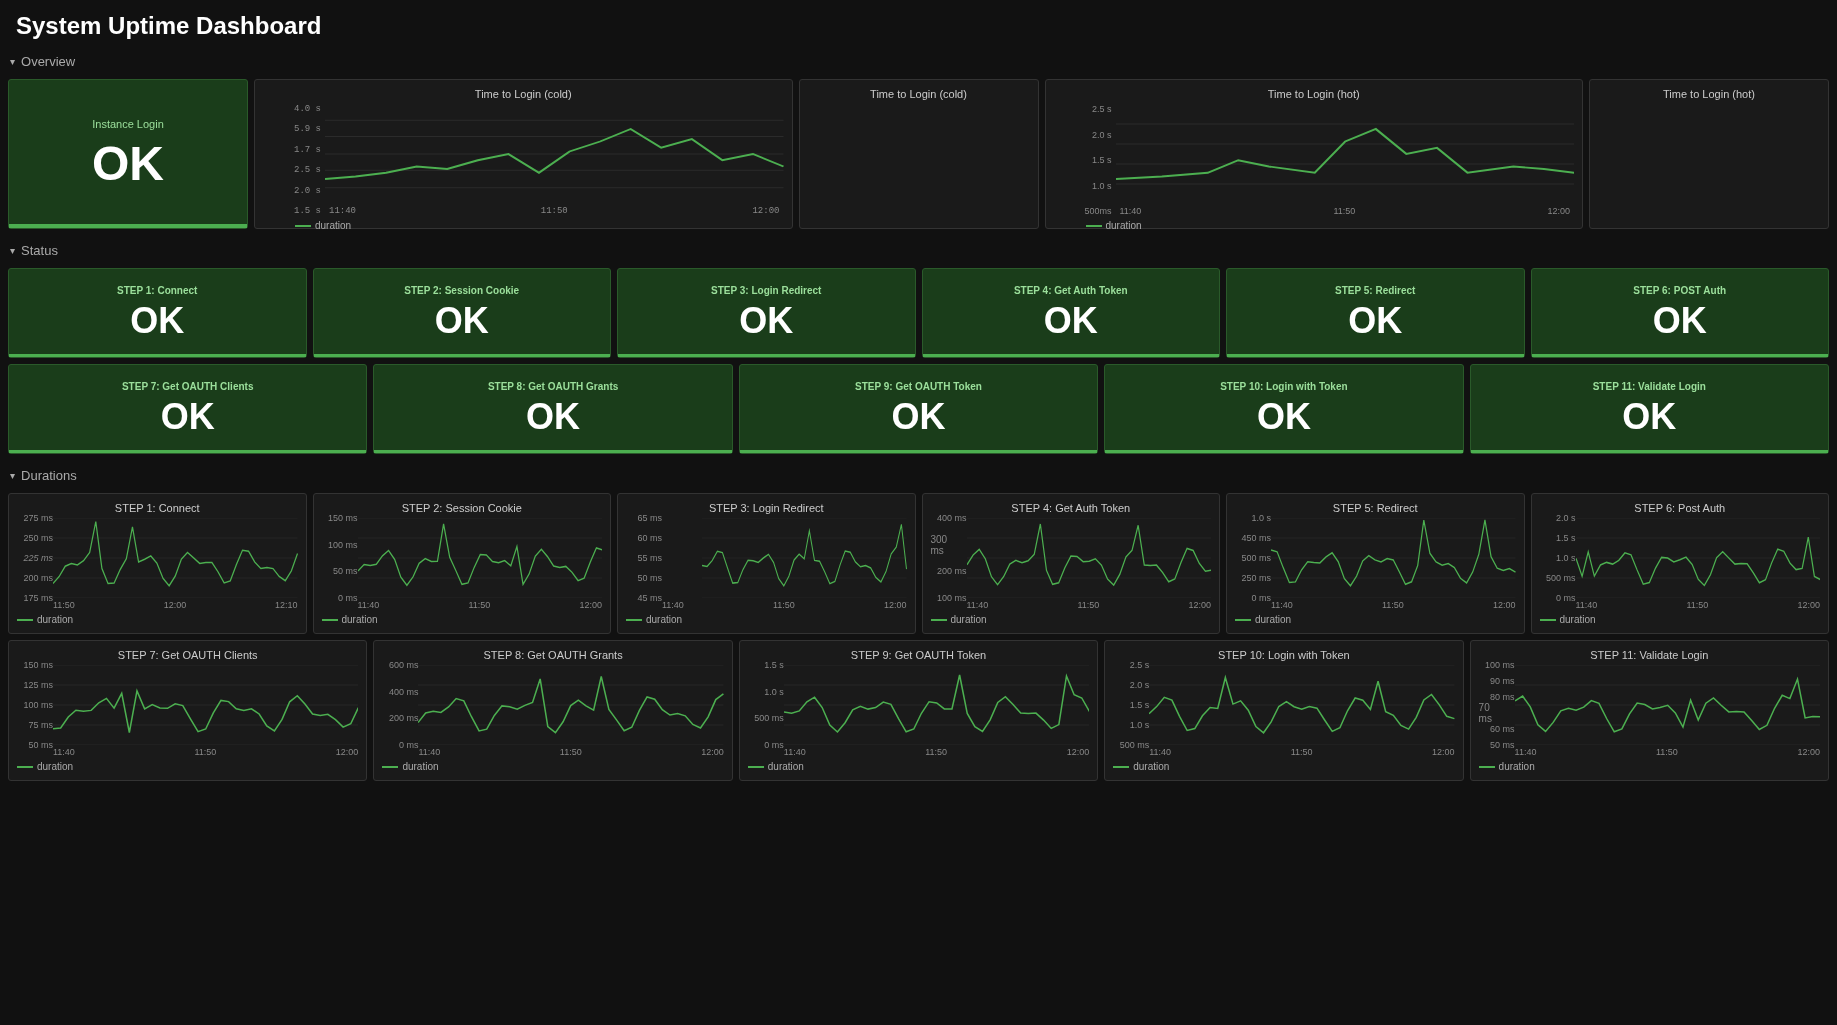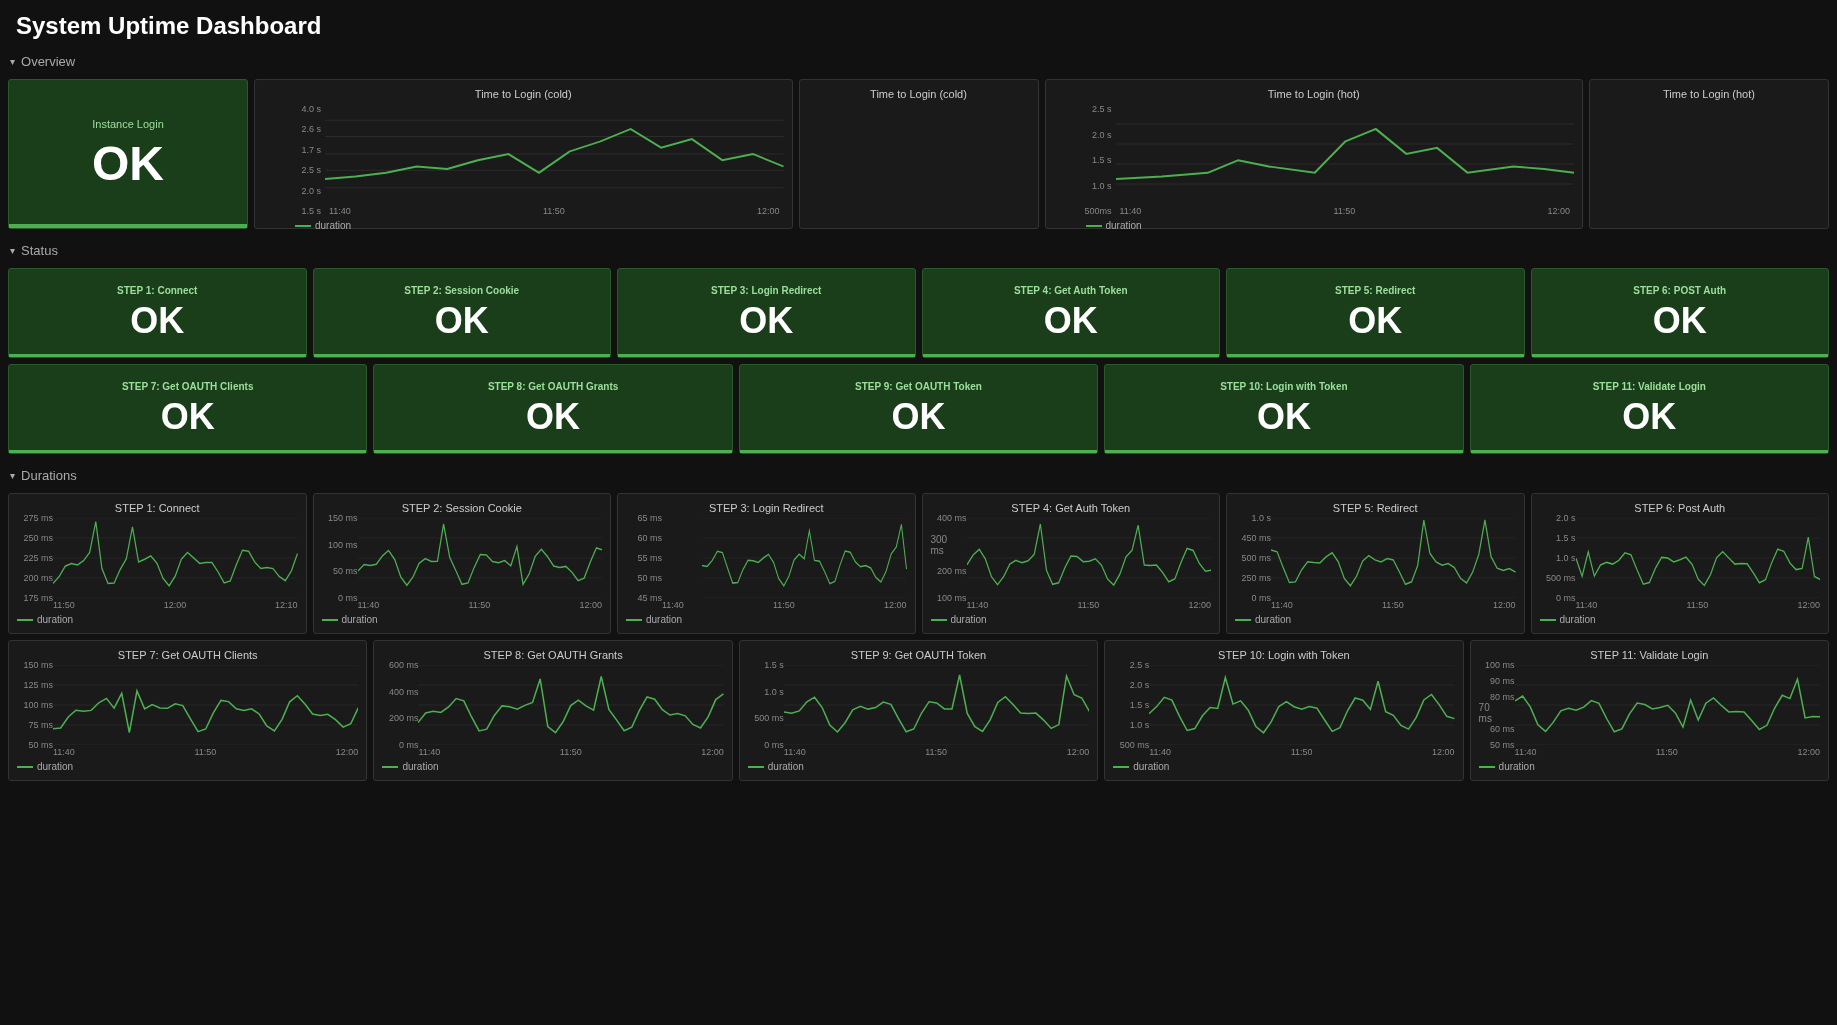--- a/index.html
+++ b/index.html
@@ -232,24 +232,24 @@
     <div class="overview-grid">
 
       <div class="status-card-big" style="height:150px;">
         <div class="card-title">Instance Login</div>
         <div class="card-ok">OK</div>
         <div class="card-bar"></div>
       </div>
 
       <div class="metric-card" style="height:150px;">
         <div class="card-title">Time to Login (cold)</div>
-        <div class="chart-wrapper" style="position:relative; flex:1;">
+        <div class="chart-wrapper" style="position:relative; flex:1;font-family:Liberation Mono, monospace;">
           <div class="y-labels">
             <span>4.0 s</span>
-              <span>2.6 s</span>
+              <span>5.9 s</span>
               <span>1.7 s</span>
               <span>2.5 s</span>
               <span>2.0 s</span>
               <span>1.5 s</span>
           </div>
           <div style="margin-left:32px; height:100px;">
             <svg viewBox="0 0 300 80" preserveAspectRatio="none" style="width:100%;height:100%;">
               <defs>
                 <style>.grid-line{stroke:#333;stroke-width:0.5;} .chart-line{stroke:#4caf50;stroke-width:1.5;fill:none;}</style>
               </defs>
@@ -389,21 +389,21 @@
     <span>Durations</span>
   </div>
   <div class="section-content">
     <div class="durations-grid-row1" id="dur-row1">
         <div class="duration-card">
     <div class="d-title">STEP 1: Connect</div>
     <div style="display:flex;position:relative;">
       <div style="position:relative;width:36px;height:80px;">
               <span style="position:absolute;top:0%;transform:translateY(-50%);right:0;font-size:9px;color:#888;">275 ms</span>
               <span style="position:absolute;top:25%;transform:translateY(-50%);right:0;font-size:9px;color:#888;">250 ms</span>
-              <span style="position:absolute;top:50%;transform:translateY(-50%);right:0;font-size:9px;color:#888;">225 ms</span>
+              <span style="position:absolute;top:50%;transform:translateY(-50%);right:0;font-size:9px;color:#888;font-style:italic;">225 ms</span>
               <span style="position:absolute;top:75%;transform:translateY(-50%);right:0;font-size:9px;color:#888;">200 ms</span>
               <span style="position:absolute;top:100%;transform:translateY(-50%);right:0;font-size:9px;color:#888;">175 ms</span>
             </div>
       <div style="flex:1;height:80px;position:relative;">
         <svg viewBox="0 0 300 80" preserveAspectRatio="none" style="width:100%;height:100%;">
           <line stroke="#333" stroke-width="0.5" x1="0" y1="0" x2="300" y2="0"></line>
           <line stroke="#333" stroke-width="0.5" x1="0" y1="20" x2="300" y2="20"></line>
           <line stroke="#333" stroke-width="0.5" x1="0" y1="40" x2="300" y2="40"></line>
           <line stroke="#333" stroke-width="0.5" x1="0" y1="60" x2="300" y2="60"></line>
           <line stroke="#333" stroke-width="0.5" x1="0" y1="80" x2="300" y2="80"></line>

